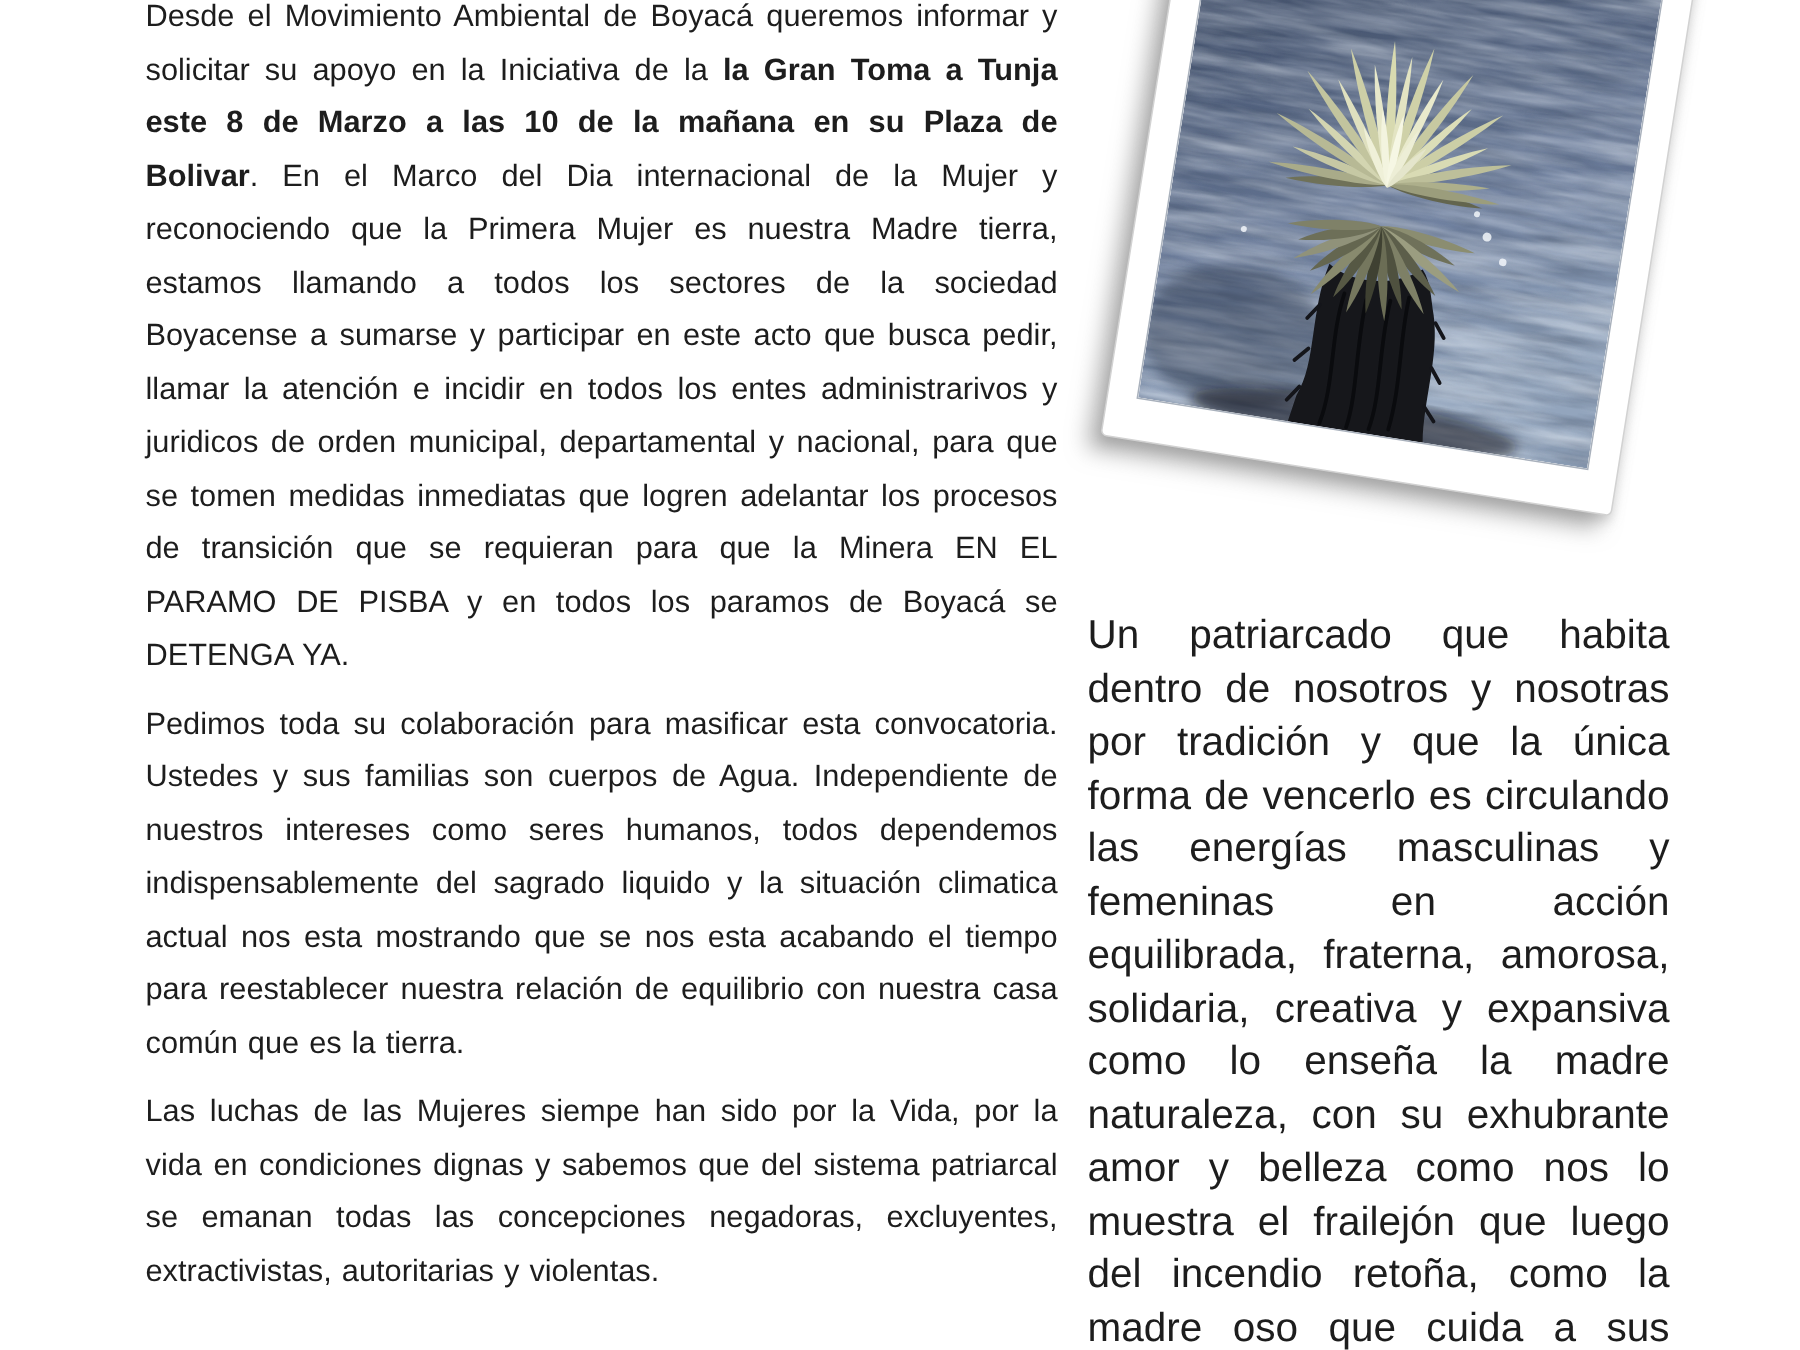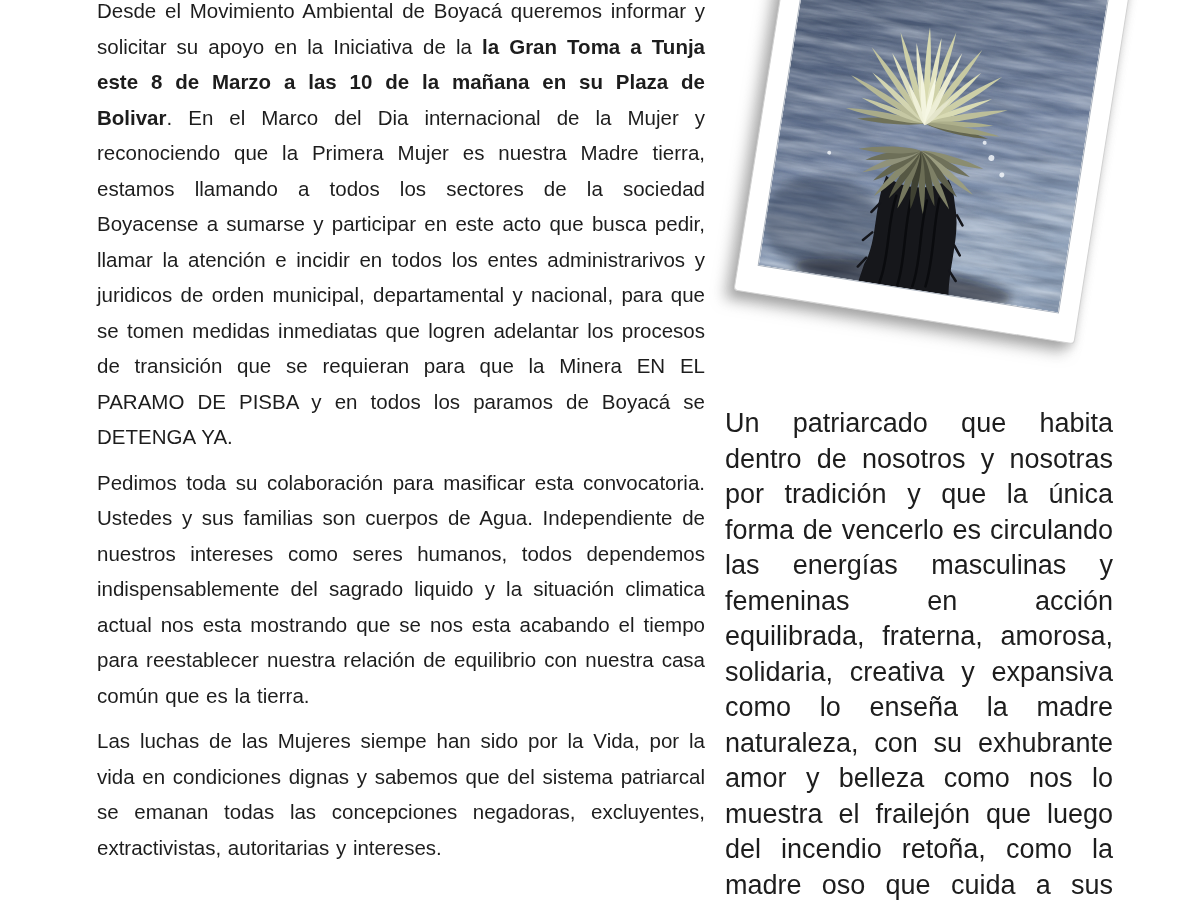--- a/index.html
+++ b/index.html
@@ -47,21 +47,21 @@
   .photo-inner svg { display:block; width:100%; height:100%; }
 </style>
 </head>
 <body>
 
 <div class="page">
 
   <div class="text-col col-left">
     <p class="para"><span>Desde el Movimiento Ambiental de Boyacá queremos informar y solicitar su apoyo en la Iniciativa de la </span><span class="bold">la Gran Toma a Tunja este 8 de Marzo a las 10 de la mañana en su Plaza de Bolivar</span><span>. En el Marco del Dia internacional de la Mujer y reconociendo que la Primera Mujer es nuestra Madre tierra, estamos llamando a todos los sectores de la sociedad Boyacense a sumarse y participar en este acto que busca pedir, llamar la atención e incidir en todos los entes administrarivos y juridicos de orden municipal, departamental y nacional, para que se tomen medidas inmediatas que logren adelantar los procesos de transición que se requieran para que la Minera EN EL PARAMO DE PISBA y en todos los paramos de Boyacá se DETENGA YA.</span></p>
     <p class="para"><span>Pedimos toda su colaboración para masificar esta convocatoria. Ustedes y sus familias son cuerpos de Agua. Independiente de nuestros intereses como seres humanos, todos dependemos indispensablemente del sagrado liquido y la situación climatica actual nos esta mostrando que se nos esta acabando el tiempo para reestablecer nuestra relación de equilibrio con nuestra casa común que es la tierra.</span></p>
-    <p class="para"><span>Las luchas de las Mujeres siempe han sido por la Vida, por la vida en condiciones dignas y sabemos que del sistema patriarcal se emanan todas las concepciones negadoras, excluyentes, extractivistas, autoritarias y intereses.</span></p>
+    <p class="para"><span>Las luchas de las Mujeres siempe han sido por la Vida, por la vida en condiciones dignas y sabemos que del sistema patriarcal se emanan todas las concepciones negadoras, excluyentes, extractivistas, autoritarias y violentas.</span></p>
   </div>
 
   <div class="text-col col-right">
     <p class="para"><span>Un patriarcado que habita dentro de nosotros y nosotras por tradición y que la única forma de vencerlo es circulando las energías masculinas y femeninas en acción equilibrada, fraterna, amorosa, solidaria, creativa y expansiva como lo enseña la madre naturaleza, con su exhubrante amor y belleza como nos lo muestra el frailejón que luego del incendio retoña, como la madre oso que cuida a sus cachorros, o la libelula que brilla con el sol y las gotas de rocio.</span></p>
     <p class="para force-justify"><span>Por todas estas sensibilidades</span></p>
   </div>
 
   <div class="polaroid">
     <div class="photo-inner">
       <svg viewBox="0 0 303 380" preserveAspectRatio="none" xmlns="http://www.w3.org/2000/svg">

